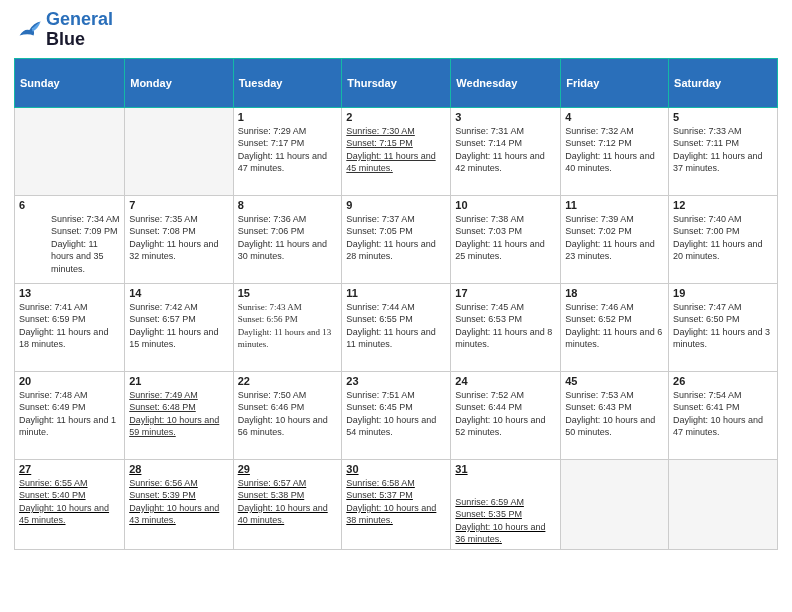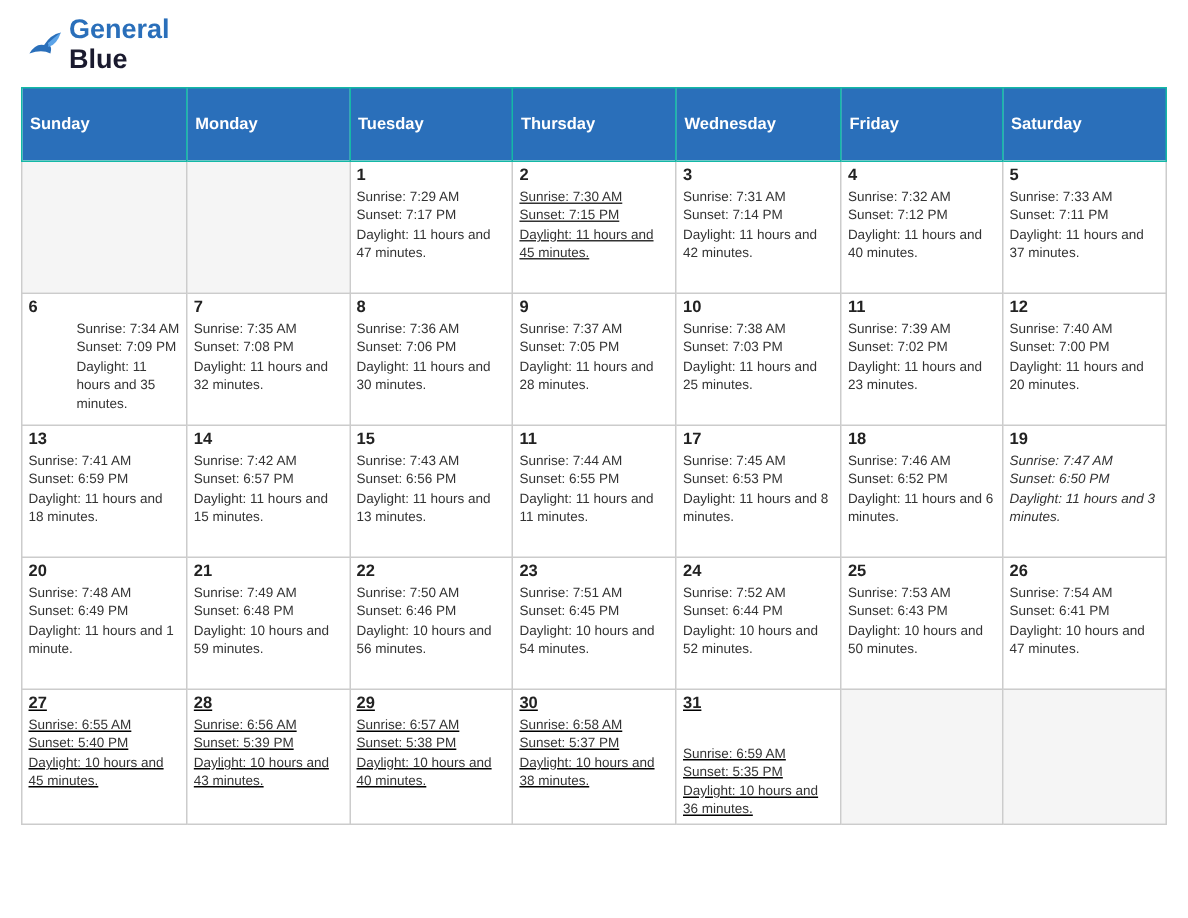--- a/index.html
+++ b/index.html
@@ -209,21 +209,21 @@
 Daylight: 11 hours and 18 minutes.</div>
           </td>
           <td>
             <div class="day-number">14</div>
             <div class="day-info" style="white-space: pre-line;">Sunrise: 7:42 AM
 Sunset: 6:57 PM
 Daylight: 11 hours and 15 minutes.</div>
           </td>
           <td>
             <div class="day-number">15</div>
-            <div class="day-info" style="white-space: pre-line;">Sunrise: 7:43 AM
+            <div class="day-info" style="white-space: pre-line; font-family: Liberation Serif, serif;">Sunrise: 7:43 AM
 Sunset: 6:56 PM
 Daylight: 11 hours and 13 minutes.</div>
           </td>
           <td>
             <div class="day-number">11</div>
             <div class="day-info" style="white-space: pre-line;">Sunrise: 7:44 AM
 Sunset: 6:55 PM
 Daylight: 11 hours and 11 minutes.</div>
           </td>
           <td>
@@ -233,35 +233,35 @@
 Daylight: 11 hours and 8 minutes.</div>
           </td>
           <td>
             <div class="day-number">18</div>
             <div class="day-info" style="white-space: pre-line;">Sunrise: 7:46 AM
 Sunset: 6:52 PM
 Daylight: 11 hours and 6 minutes.</div>
           </td>
           <td>
             <div class="day-number">19</div>
-            <div class="day-info" style="white-space: pre-line; font-style: italic;">Sunrise: 7:47 AM
+            <div class="day-info" style="white-space: pre-line;">Sunrise: 7:47 AM
 Sunset: 6:50 PM
 Daylight: 11 hours and 3 minutes.</div>
           </td>
         </tr>
         <tr>
           <td>
             <div class="day-number">20</div>
             <div class="day-info" style="white-space: pre-line;">Sunrise: 7:48 AM
 Sunset: 6:49 PM
 Daylight: 11 hours and 1 minute.</div>
           </td>
           <td>
             <div class="day-number">21</div>
-            <div class="day-info" style="white-space: pre-line;">Sunrise: 7:49 AM
+            <div class="day-info" style="white-space: pre-line; text-decoration: underline;">Sunrise: 7:49 AM
 Sunset: 6:48 PM
 Daylight: 10 hours and 59 minutes.</div>
           </td>
           <td>
             <div class="day-number">22</div>
             <div class="day-info" style="white-space: pre-line;">Sunrise: 7:50 AM
 Sunset: 6:46 PM
 Daylight: 10 hours and 56 minutes.</div>
           </td>
           <td>
@@ -270,21 +270,21 @@
 Sunset: 6:45 PM
 Daylight: 10 hours and 54 minutes.</div>
           </td>
           <td>
             <div class="day-number">24</div>
             <div class="day-info" style="white-space: pre-line;">Sunrise: 7:52 AM
 Sunset: 6:44 PM
 Daylight: 10 hours and 52 minutes.</div>
           </td>
           <td>
-            <div class="day-number">25</div>
+            <div class="day-number">45</div>
             <div class="day-info" style="white-space: pre-line;">Sunrise: 7:53 AM
 Sunset: 6:43 PM
 Daylight: 10 hours and 50 minutes.</div>
           </td>
           <td>
             <div class="day-number">26</div>
             <div class="day-info" style="white-space: pre-line;">Sunrise: 7:54 AM
 Sunset: 6:41 PM
 Daylight: 10 hours and 47 minutes.</div>
           </td>

